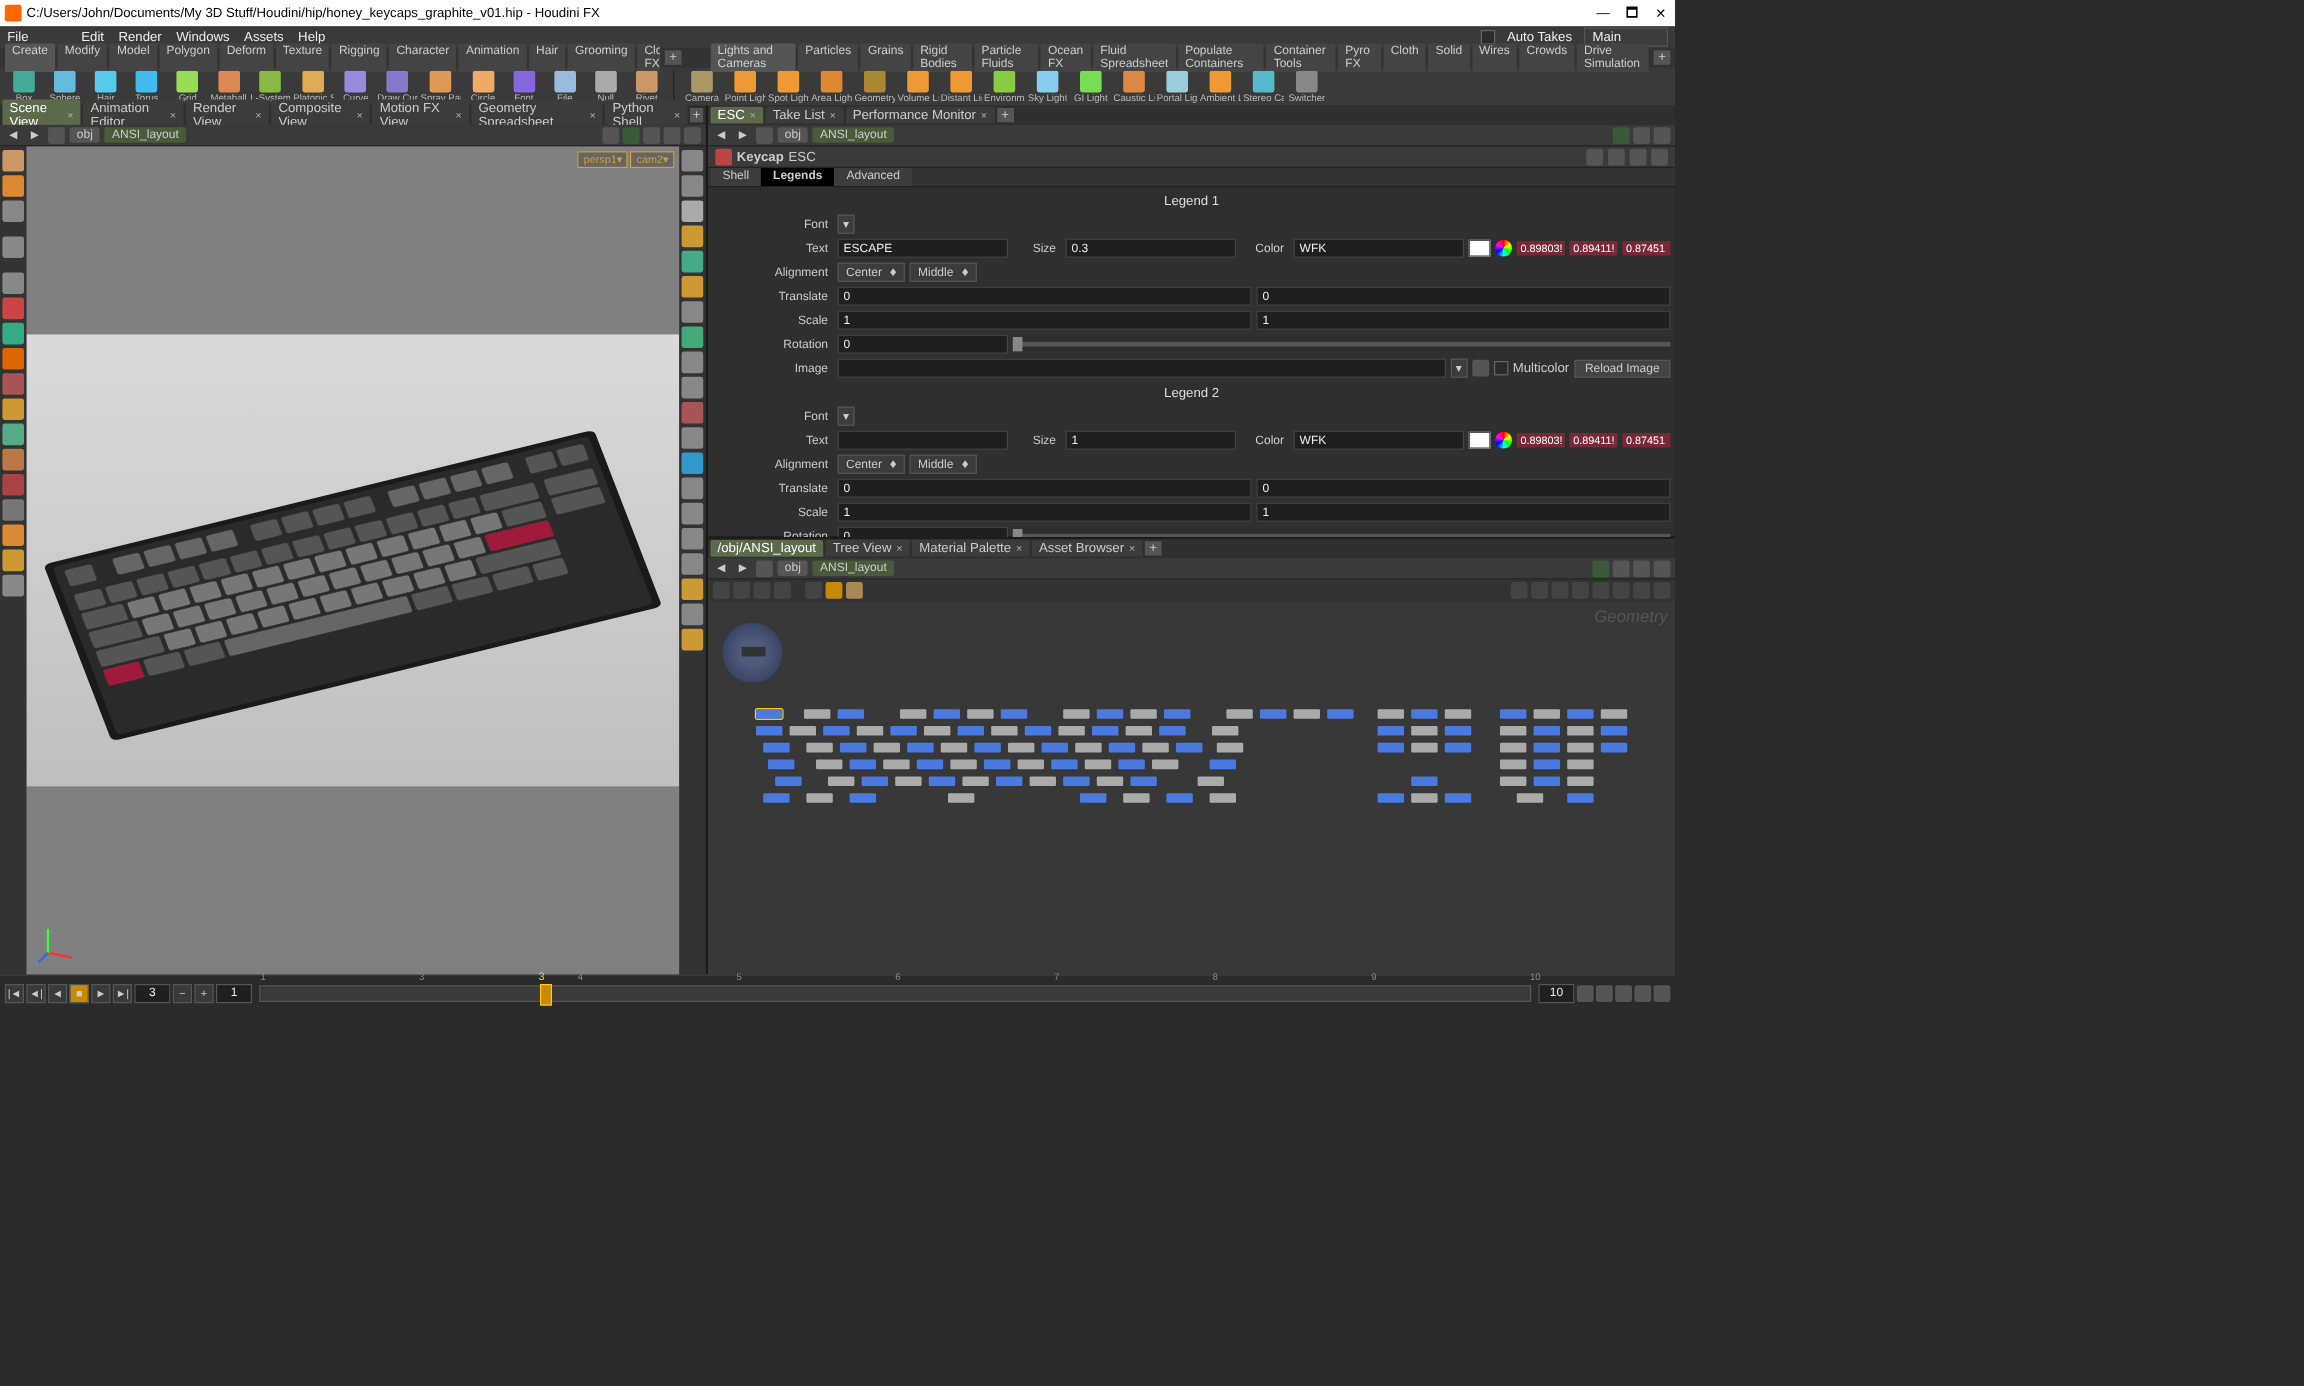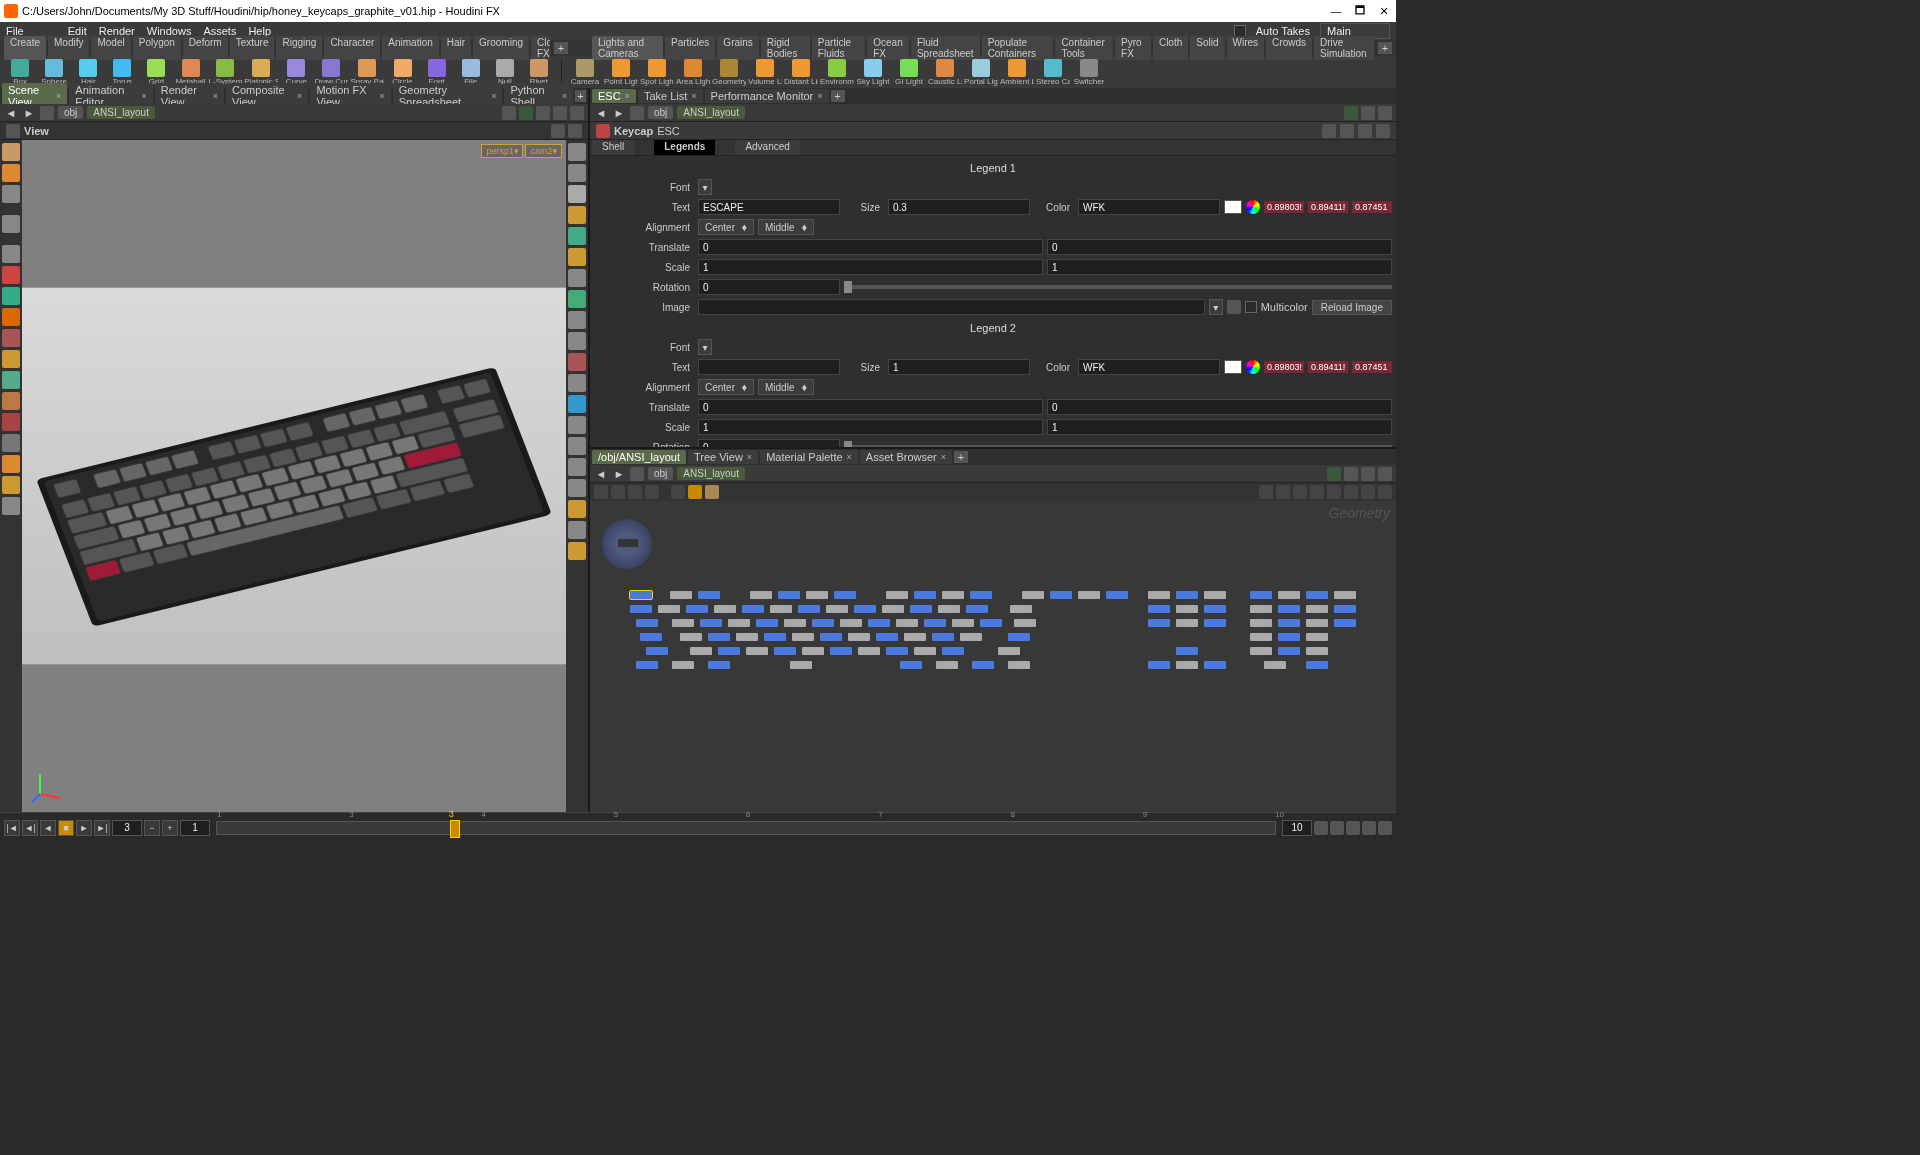--- a/index.html
+++ b/index.html
@@ -40,21 +40,21 @@
 .tool-btn { width:18px; height:18px; border-radius:2px; cursor:pointer; }
 .viewport { flex:1; background:#808080; position:relative; overflow:hidden; }
 .right-tools { width:22px; background:#333; display:flex; flex-direction:column; gap:3px; padding:3px 2px; }
 .cam-badges { position:absolute; top:4px; right:4px; display:flex; gap:2px; }
 .cam-badge { border:1px solid #d4a030; color:#d4a030; padding:1px 4px; font-size:9px; background:rgba(0,0,0,0.2); }
 .axis-gnomon { position:absolute; bottom:8px; left:8px; width:40px; height:40px; }
 .param-pane { flex:1; background:#2f2f2f; overflow:hidden; display:flex; flex-direction:column; }
 .param-header { height:18px; background:#3a3a3a; display:flex; align-items:center; padding:0 6px; justify-content:space-between; border-bottom:1px solid #222; }
 .param-title { display:flex; align-items:center; gap:4px; }
 .param-header-icons { display:flex; gap:4px; }
-.param-tabs { height:16px; background:#333; display:flex; gap:20px; padding:0 2px; border-bottom:1px solid #222; }
+.param-tabs { height:16px; background:#333; display:flex; gap:0; padding:0 2px; border-bottom:1px solid #222; }
 .param-tab { padding:1px 10px; background:#3c3c3c; cursor:pointer; font-size:10px; }
 .param-tab.active { background:#000000;font-weight:bold; }
 .param-body { flex:1; overflow-y:auto; padding:2px 4px; }
 .legend-header { text-align:center; padding:4px; color:#ddd; }
 .param-row { display:flex; align-items:center; gap:4px; margin-bottom:2px; height:18px; }
 .param-label { width:100px; text-align:right; color:#ccc; font-size:10px; padding-right:4px; }
 .param-input { flex:1; background:#1f1f1f; border:1px solid #444; color:#eee; padding:1px 4px; height:16px; font-size:10px; }
 .param-input.small { flex:0 0 50px; }
 .param-dropdown { background:#3c3c3c; border:1px solid #555; padding:1px 6px; height:16px; display:flex; align-items:center; gap:4px; font-size:10px; cursor:pointer; }
 .color-swatch { width:18px; height:14px; background:#fff; border:1px solid #555; cursor:pointer; }
@@ -329,30 +329,20 @@
       <div class="path-bar">
         <span class="small-icon"></span>
         <span class="path-chip">obj</span>
         <span class="path-chip" style="background:#4a5a3a">ANSI_layout</span>
         <div style="flex:1"></div>
       </div>
       <div class="path-right">
         <span class="small-icon"></span>
         <span class="small-icon" style="background:#3b5a3b"></span>
         <span class="small-icon"></span>
-        <span class="small-icon"></span>
-        <span class="small-icon"></span>
-      </div>
-    </div>
-    <div class="view-header">
-      <div style="display:flex;gap:4px;align-items:center">
-        <span class="small-icon"></span>
-        <span style="font-weight:bold">View</span>
-      </div>
-      <div style="display:flex;gap:3px">
         <span class="small-icon"></span>
         <span class="small-icon"></span>
       </div>
     </div>
     <div class="viewport-wrap">
       <div class="left-tools" id="left-tools">
           <div class="tool-btn" style="background: rgb(204, 153, 102);"></div>
           <div class="tool-btn" style="background: rgb(221, 136, 51);"></div>
           <div class="tool-btn" style="background: rgb(136, 136, 136);"></div>
           <div style="height: 6px;"></div>

